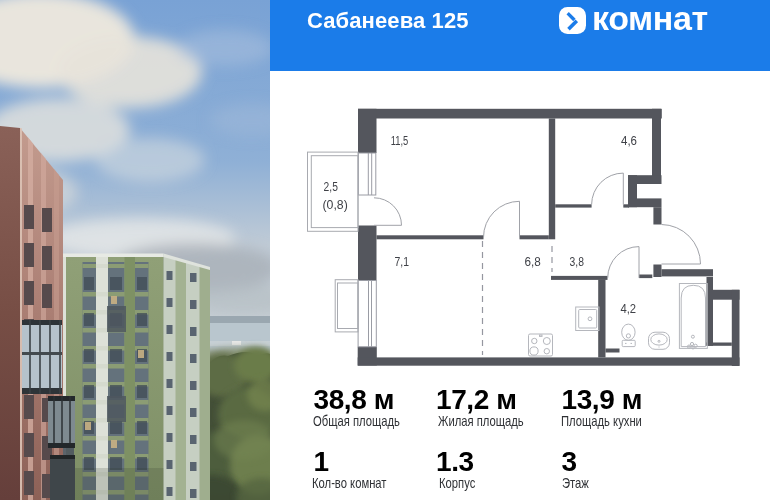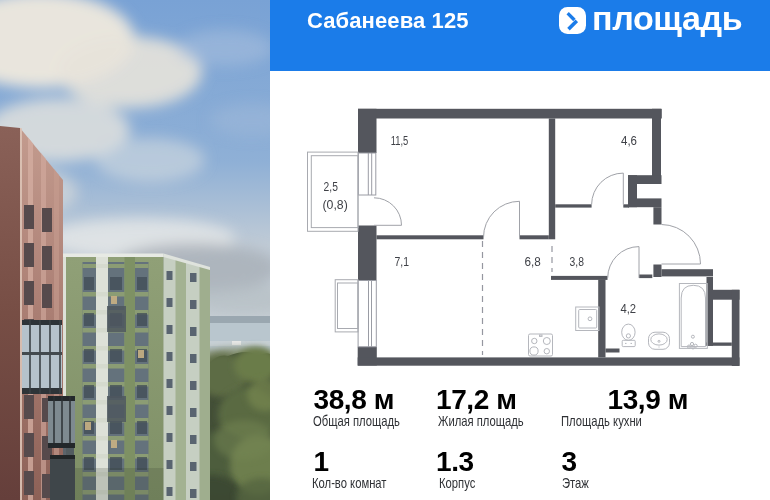--- a/index.html
+++ b/index.html
@@ -237,21 +237,21 @@
   <div class="title">Сабанеева 125</div>
 
   <div class="logo">
     <svg width="27" height="27" viewBox="0 0 27 27">
       <rect x="0" y="0" width="27" height="27" rx="8.5" fill="#ffffff"></rect>
       <g fill="#1b7ce9">
         <rect x="10.3" y="4.8" width="3.4" height="9.6" rx="0.3" transform="rotate(-45 12 9.6)"></rect>
         <rect x="11.8" y="12.05" width="3.7" height="11.9" rx="0.3" transform="rotate(45 13.65 18)"></rect>
       </g>
     </svg>
-    <span class="logotext">площадь</span>
+    <span class="logotext">комнат</span>
   </div>
 </div>
 
 <svg width="500" height="429" viewBox="270 71 500 429" style="position:absolute;left:270px;top:71px">
 <g fill="#54565d" stroke="none">
 
   <rect x="358" y="108.8" width="303.8" height="9.7"></rect>
 
   <rect x="358" y="108.8" width="18.5" height="44.2"></rect>
 
@@ -401,21 +401,21 @@
   <text x="620.4" y="313.3" textLength="15.7" lengthAdjust="spacingAndGlyphs">4,2</text>
 </g>
 </svg>
 
 <div class="num" style="left:313.5px;top:386.3px;">38,8 м</div>
 <div class="lab" style="left:313px;top:413.2px;">Общая площадь</div>
 
 <div class="num" style="left:436px;top:386.3px;">17,2 м</div>
 <div class="lab" style="left:437.5px;top:413.2px;">Жилая площадь</div>
 
-<div class="num" style="left:561.5px;top:386.3px;margin-left:46px;">13,9 м</div>
+<div class="num" style="left:561.5px;top:386.3px;">13,9 м</div>
 <div class="lab" style="left:560.5px;top:413.2px;">Площадь кухни</div>
 
 <div class="num" style="left:313.5px;top:447.9px;">1</div>
 <div class="lab" style="left:312px;top:475.3px;">Кол-во комнат</div>
 
 <div class="num" style="left:436px;top:447.9px;">1.3</div>
 <div class="lab" style="left:438.5px;top:475.3px;">Корпус</div>
 
 <div class="num" style="left:561.5px;top:447.9px;">3</div>
 <div class="lab" style="left:562px;top:475.3px;">Этаж</div>

